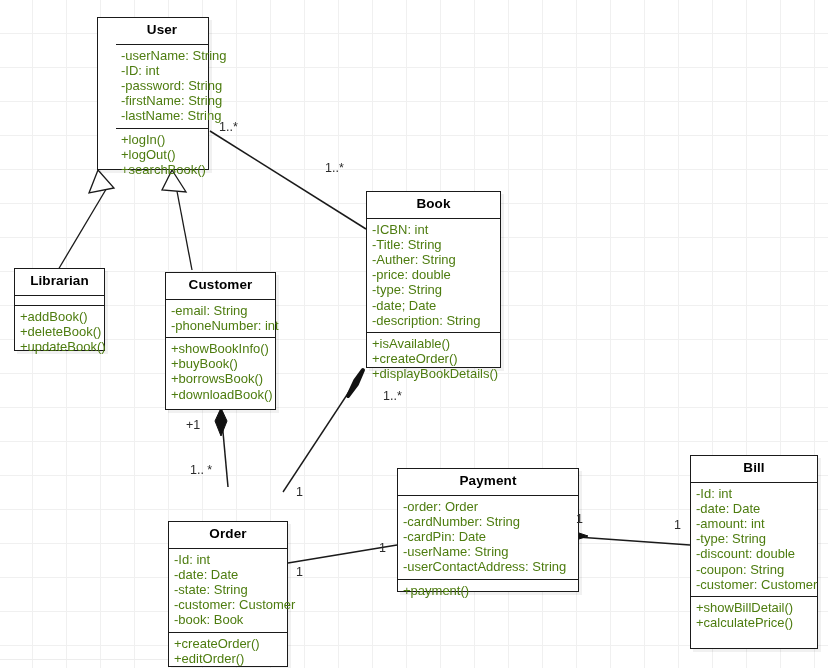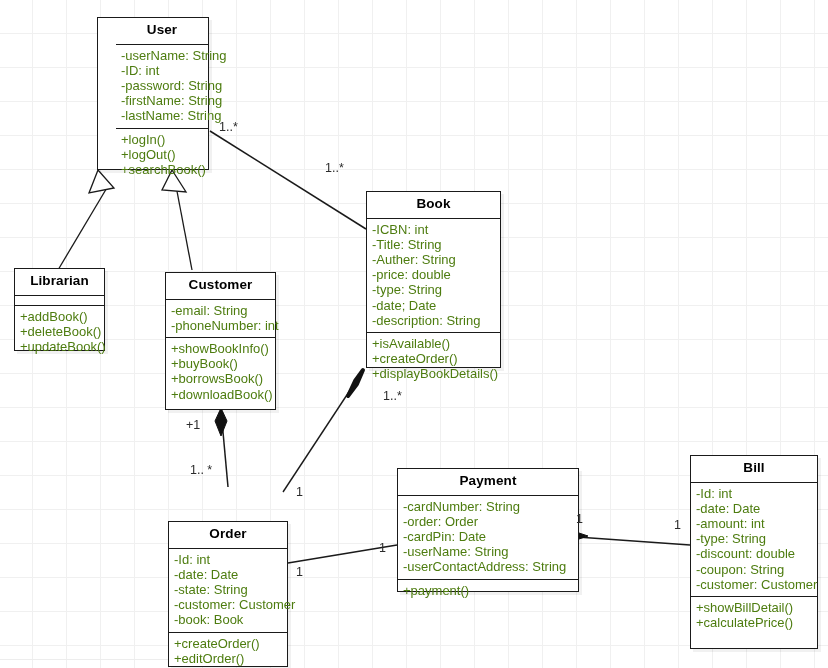--- a/index.html
+++ b/index.html
@@ -187,22 +187,22 @@
       <div>+createOrder()</div>
       <div>+editOrder()</div>
       <div>+deleteOrder()</div>
     </div>
   </div>
 
   <div class="cls" style="left:397px; top:468px; width:182px; height:124px;">
     <div class="cls-title">Payment</div>
     <div class="sep"></div>
     <div class="cls-section">
+      <div>-order: Order</div>
       <div>-cardNumber: String</div>
-      <div>-order: Order</div>
       <div>-cardPin: Date</div>
       <div>-userName: String</div>
       <div>-userContactAddress: String</div>
     </div>
     <div class="sep"></div>
     <div class="cls-section">
       <div>+payment()</div>
     </div>
   </div>
 

